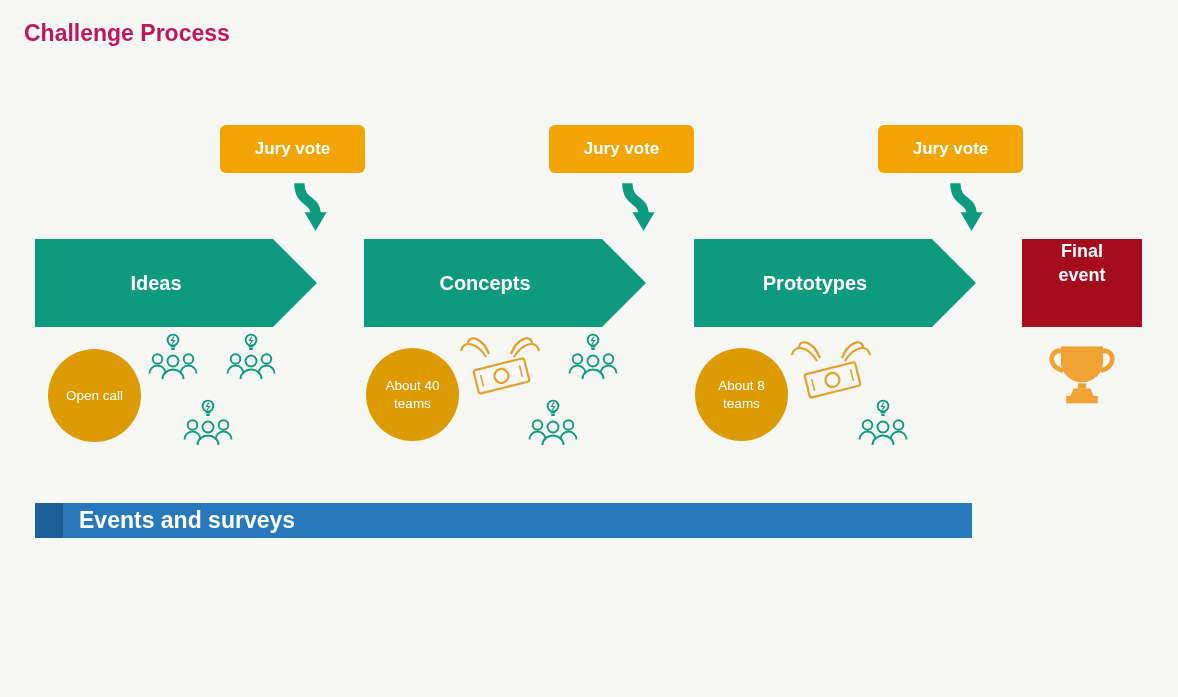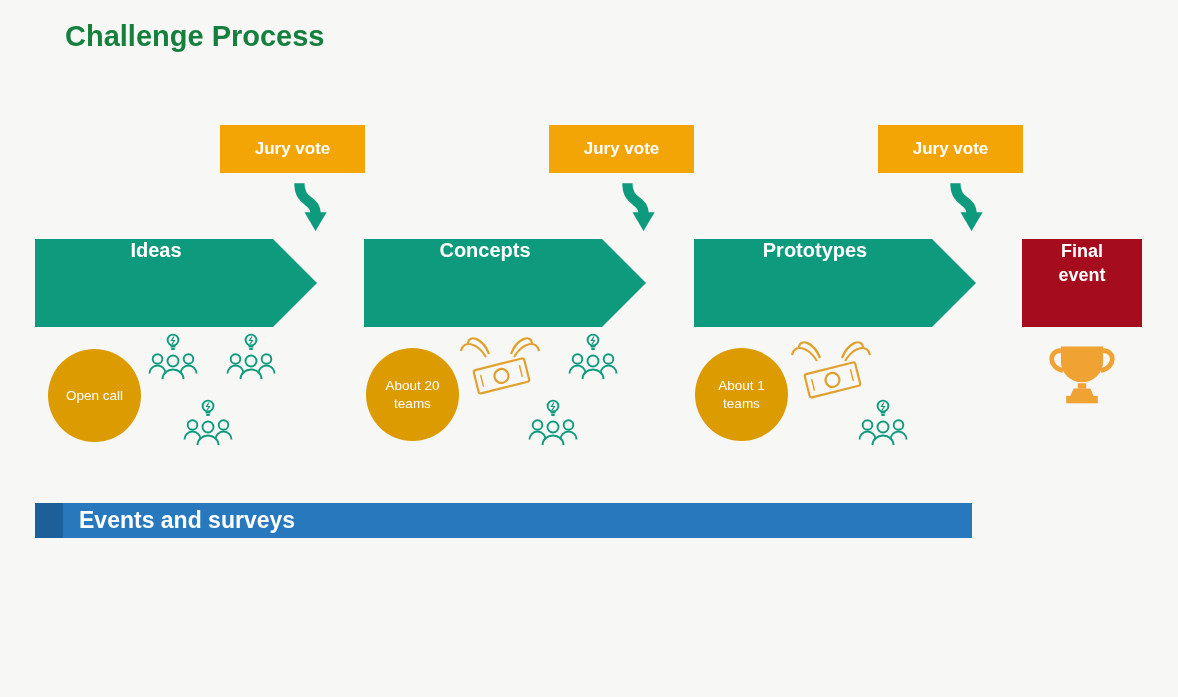--- a/index.html
+++ b/index.html
@@ -6,37 +6,37 @@
   html,body { background:#ffffff; }
   body { font-family:"Liberation Sans", sans-serif; }
 
   .canvas{
     position:relative; width:1178px; height:697px;
     background:#f7f7f5; overflow:hidden;
   }
 
   .title{
     position:absolute; left:24px; top:20px;
-    font-size:29px; font-weight:700; color:#15803d;margin-left:41px;
+    font-size:23px; font-weight:700; color:#be185d;
   }
 
   .jury{
     position:absolute; top:125px; width:145px; height:48px;
     background:#f4a506; color:#fff; font-size:17px; font-weight:700;
-    display:flex; align-items:center; justify-content:center;
+    display:flex; align-items:center; justify-content:center;border-radius:6px;
   }
   .jury-1{left:220px} .jury-2{left:549px} .jury-3{left:878px}
 
   .jarrow{ position:absolute; top:178px; width:46px; height:60px; }
   .jarrow-1{left:290px} .jarrow-2{left:618px} .jarrow-3{left:946px}
 
   .stage{
     position:absolute; top:239px; height:88px; width:282px;
     background:#0e9b7d; color:#fff; font-size:20px; font-weight:700;
-    display:flex; justify-content:center;
+    display:flex; align-items:center; justify-content:center;
     padding-right:40px;
     clip-path:polygon(0 0, calc(100% - 44px) 0, 100% 50%, calc(100% - 44px) 100%, 0 100%);
   }
   .stage-1{left:35px} .stage-2{left:364px} .stage-3{left:694px}
 
   .final{
     position:absolute; left:1022px; top:239px; width:120px; height:88px;
     background:#a50d1e; color:#fff; font-size:18px; font-weight:700;
     display:flex; align-items:flex-start; justify-content:center;
     text-align:center; padding:0 28px; line-height:1.35;
@@ -163,24 +163,24 @@
   </div>
 
   <div class="final">
     <span>Final event</span>
   </div>
 
   <div class="badge badge-1">
     <span>Open call</span>
   </div>
   <div class="badge badge-2">
-    <span>About 20 teams</span>
+    <span>About 40 teams</span>
   </div>
   <div class="badge badge-3">
-    <span>About 1 teams</span>
+    <span>About 8 teams</span>
   </div>
 
   <svg class="icon team team-a">
       <use href="#sym-team"></use>
     </svg>
   <svg class="icon team team-b">
       <use href="#sym-team"></use>
     </svg>
   <svg class="icon team team-c">
       <use href="#sym-team"></use>

